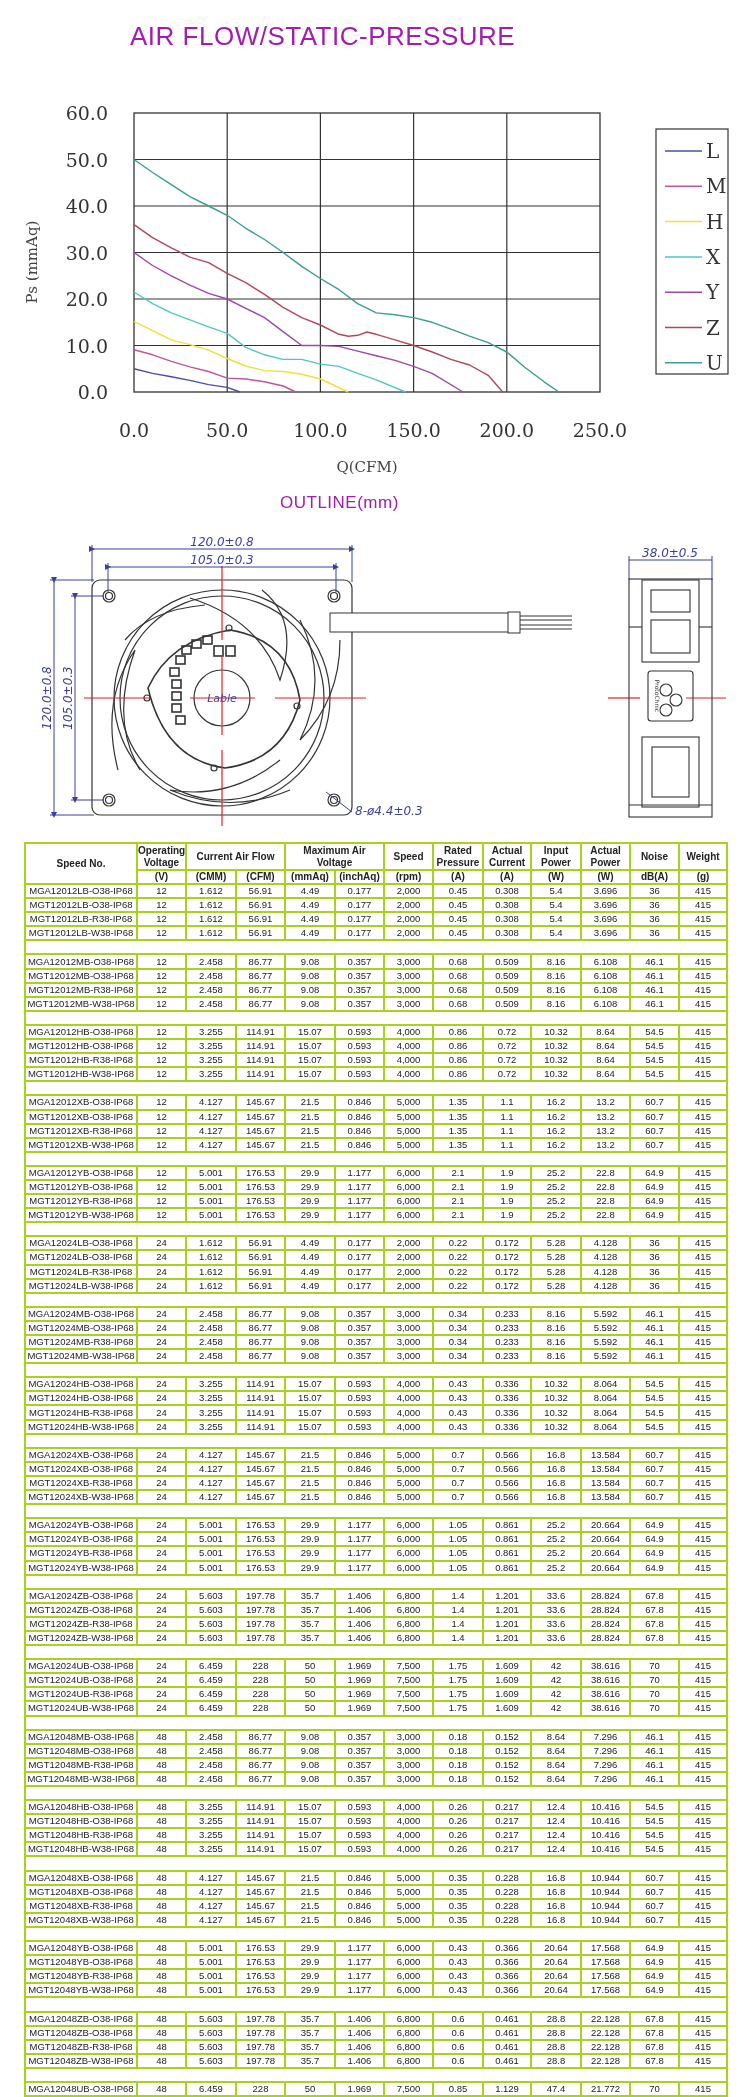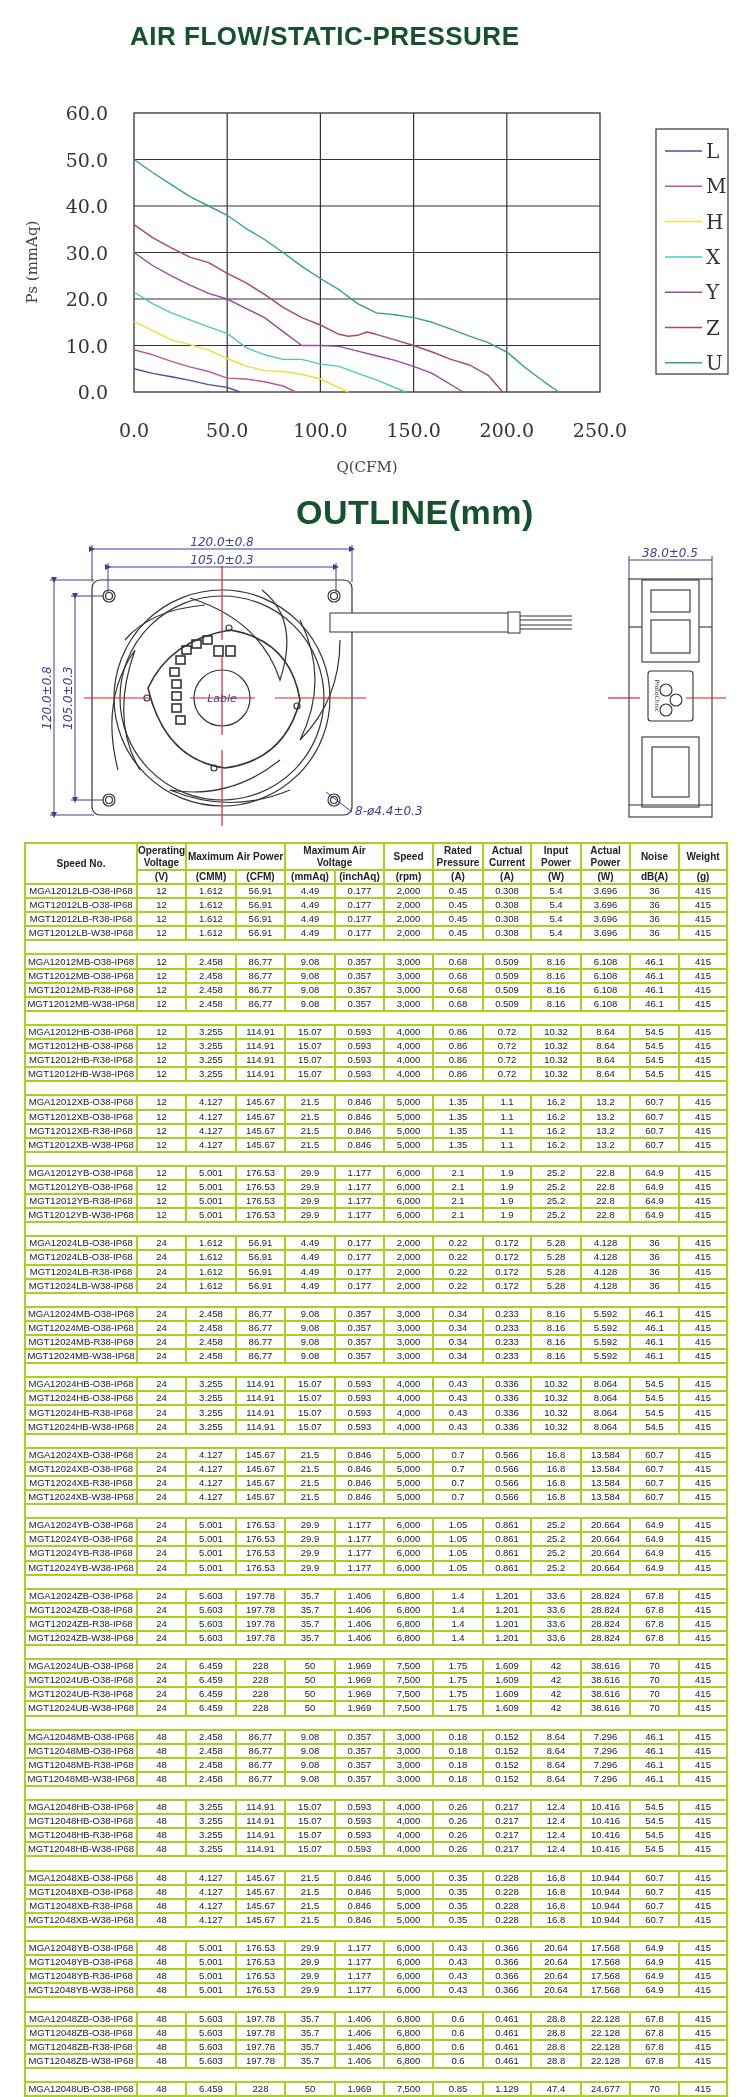--- a/index.html
+++ b/index.html
@@ -1,18 +1,18 @@
 <!DOCTYPE html>
 <html><head>
 <meta charset="utf-8">
 <style>
   html, body { margin:0; padding:0; background:#ffffff; }
   body { width:750px; height:2097px; position:relative; overflow:hidden; font-family:"Liberation Sans", sans-serif; color:#1a1a1a; }
   .abs { position:absolute; }
-  .title { font-weight:bold; font-size:26px; letter-spacing:0.5px; color:#14532d; white-space:nowrap; }
+  .title { font-weight:normal; font-size:26px; letter-spacing:0.5px; color:#a21caf; white-space:nowrap; }
   #chart-svg { position:absolute; left:0; top:0; }
   #outline-svg { position:absolute; left:0; top:520px; }
   table.spec { position:absolute; left:24px; top:842px; width:702px; border-collapse:collapse; table-layout:fixed; font-family:"Liberation Sans", sans-serif; }
   table.spec td, table.spec th { border:2px solid #a8d21e; padding:0; text-align:center; font-size:9.5px; color:#222; line-height:12px; overflow:hidden; white-space:nowrap; }
   table.spec th { font-weight:bold; font-size:10px; }
   table.spec tr.h1 th { height:25px; line-height:11.5px; }
   table.spec tr.h2 th { height:12px; }
   table.spec tr.row td { height:12.1px; }
   table.spec tr.spacer td { height:12.1px; border-left:2px solid #a8d21e; border-right:2px solid #a8d21e; }
 </style>
@@ -74,21 +74,21 @@
       <text x="706" y="263.9" font-family="DejaVu Serif, serif" font-size="20" fill="#333">X</text>
       <line x1="665" x2="702" y1="292.2" y2="292.2" stroke="#9a4aa4" stroke-width="1.5"></line>
       <text x="706" y="299.2" font-family="DejaVu Serif, serif" font-size="20" fill="#333">Y</text>
       <line x1="665" x2="702" y1="327.5" y2="327.5" stroke="#b0485a" stroke-width="1.5"></line>
       <text x="706" y="334.5" font-family="DejaVu Serif, serif" font-size="20" fill="#333">Z</text>
       <line x1="665" x2="702" y1="362.79999999999995" y2="362.79999999999995" stroke="#3a9e90" stroke-width="1.5"></line>
       <text x="706" y="369.79999999999995" font-family="DejaVu Serif, serif" font-size="20" fill="#333">U</text>
     </g>
 </svg>
 
-<div class="abs title" style="left:296px; top:493px; font-size:34px;">OUTLINE(mm)</div>
+<div class="abs title" style="left:280px; top:493px; font-size:17px;">OUTLINE(mm)</div>
 
 <svg id="outline-svg" width="750" height="310" viewBox="0 520 750 310">
   <defs>
     <marker id="arr" markerWidth="6" markerHeight="6" refX="3" refY="3" orient="auto">
       <path d="M0,0 L6,3 L0,6 z" fill="#3b3f9a"></path>
     </marker>
   </defs>
 
   <g stroke="#333" fill="none" stroke-width="1.2">
     <rect x="92" y="580" width="260" height="235" rx="8"></rect>
@@ -211,21 +211,21 @@
     <col style="width:48px">
       <col style="width:50px">
       <col style="width:49px">
       <col style="width:49px">
       <col style="width:48px">
   </colgroup>
   <thead>
     <tr class="h1">
       <th rowspan="2">Speed No.</th>
       <th style="white-space:normal">Operating Voltage</th>
-      <th colspan="2" style="white-space:normal">Maximum Air Power</th>
+      <th colspan="2" style="white-space:normal">Current Air Flow</th>
       <th colspan="2" style="white-space:normal">Maximum Air Voltage</th>
       <th>Speed</th>
       <th style="white-space:normal">Rated Pressure</th>
       <th style="white-space:normal">Actual Current</th>
       <th style="white-space:normal">Input Power</th>
       <th style="white-space:normal">Actual Power</th>
       <th>Noise</th>
       <th>Weight</th>
     </tr>
     <tr class="h2" id="units-row">
@@ -1319,21 +1319,21 @@
         <td>MGA12048UB-O38-IP68</td>
         <td>48</td>
         <td>6.459</td>
         <td>228</td>
         <td>50</td>
         <td>1.969</td>
         <td>7,500</td>
         <td>0.85</td>
         <td>1.129</td>
         <td>47.4</td>
-        <td>24.677</td>
+        <td>21.772</td>
         <td>70</td>
         <td>415</td>
       </tr>
       <tr class="row">
         <td>MGT12048UB-O38-IP68</td>
         <td>48</td>
         <td>6.459</td>
         <td>228</td>
         <td>50</td>
         <td>1.969</td>

